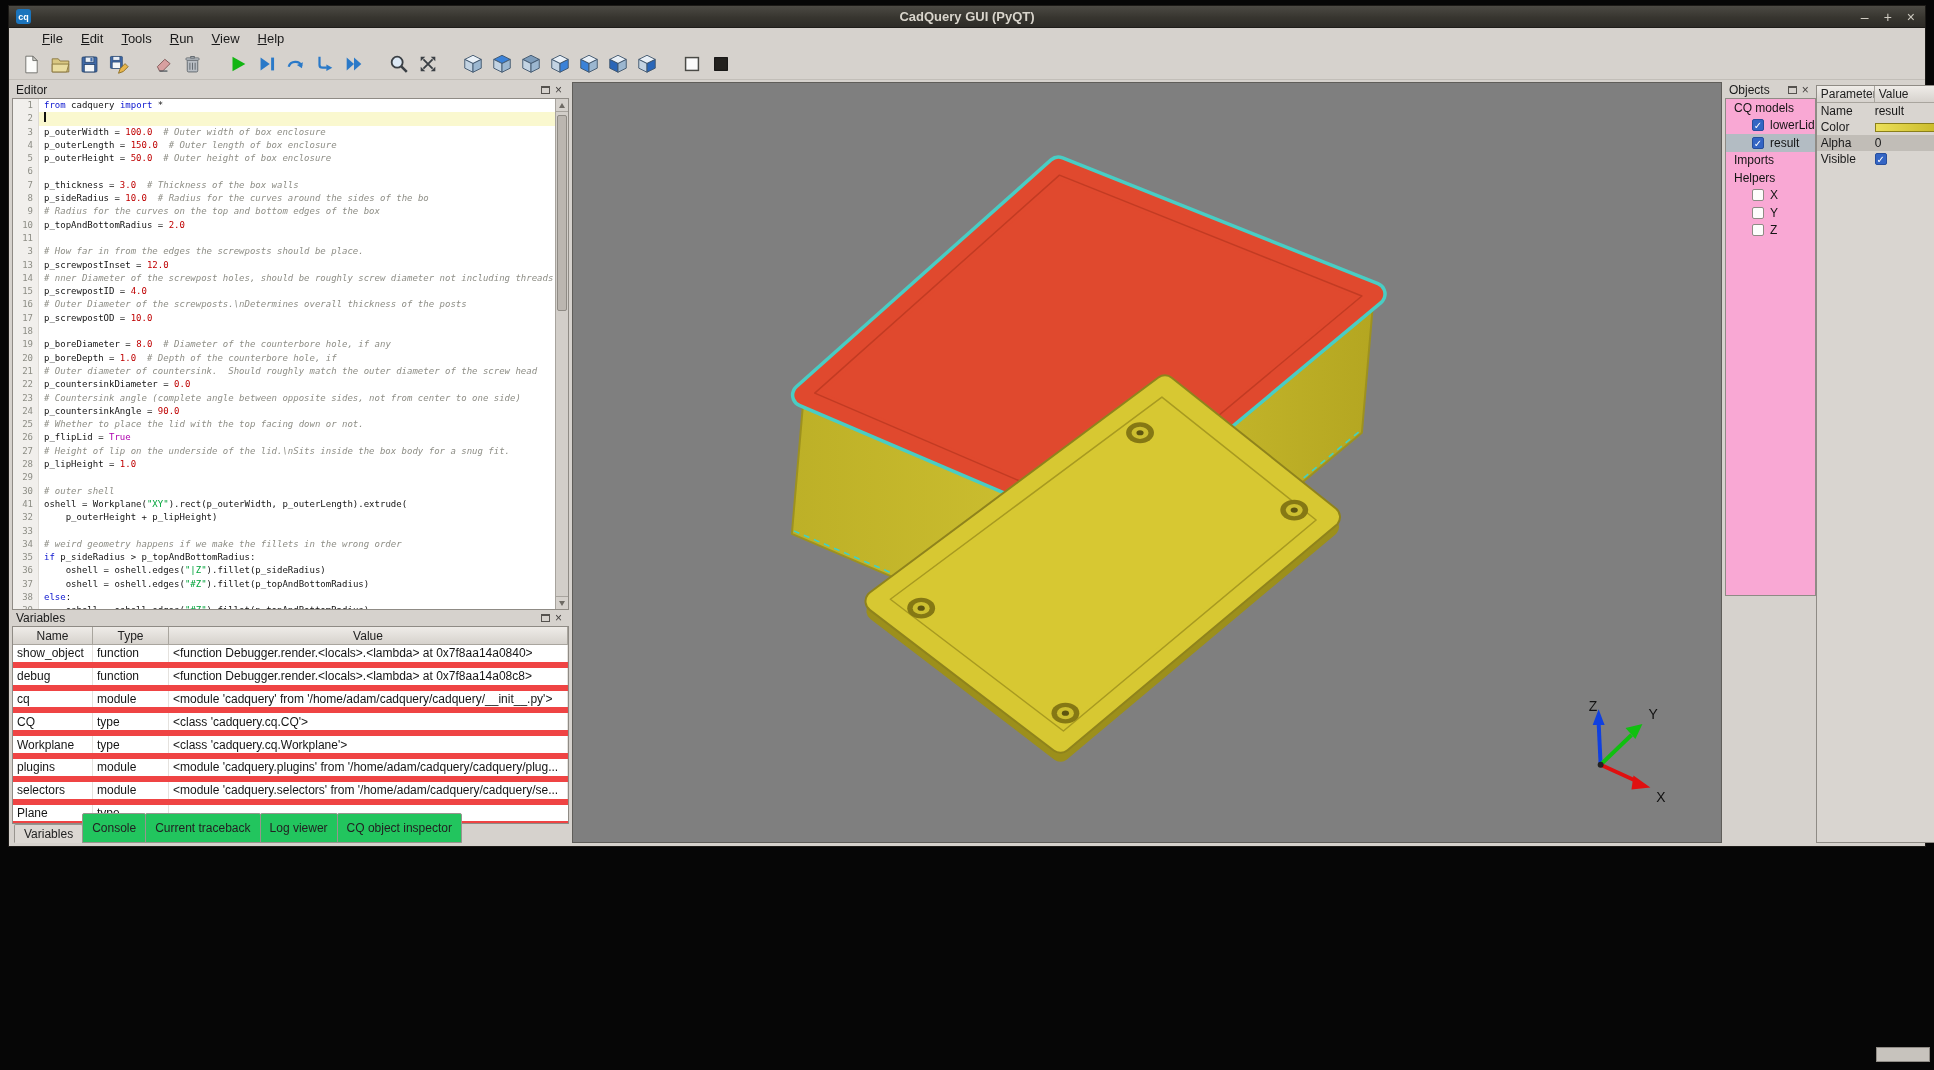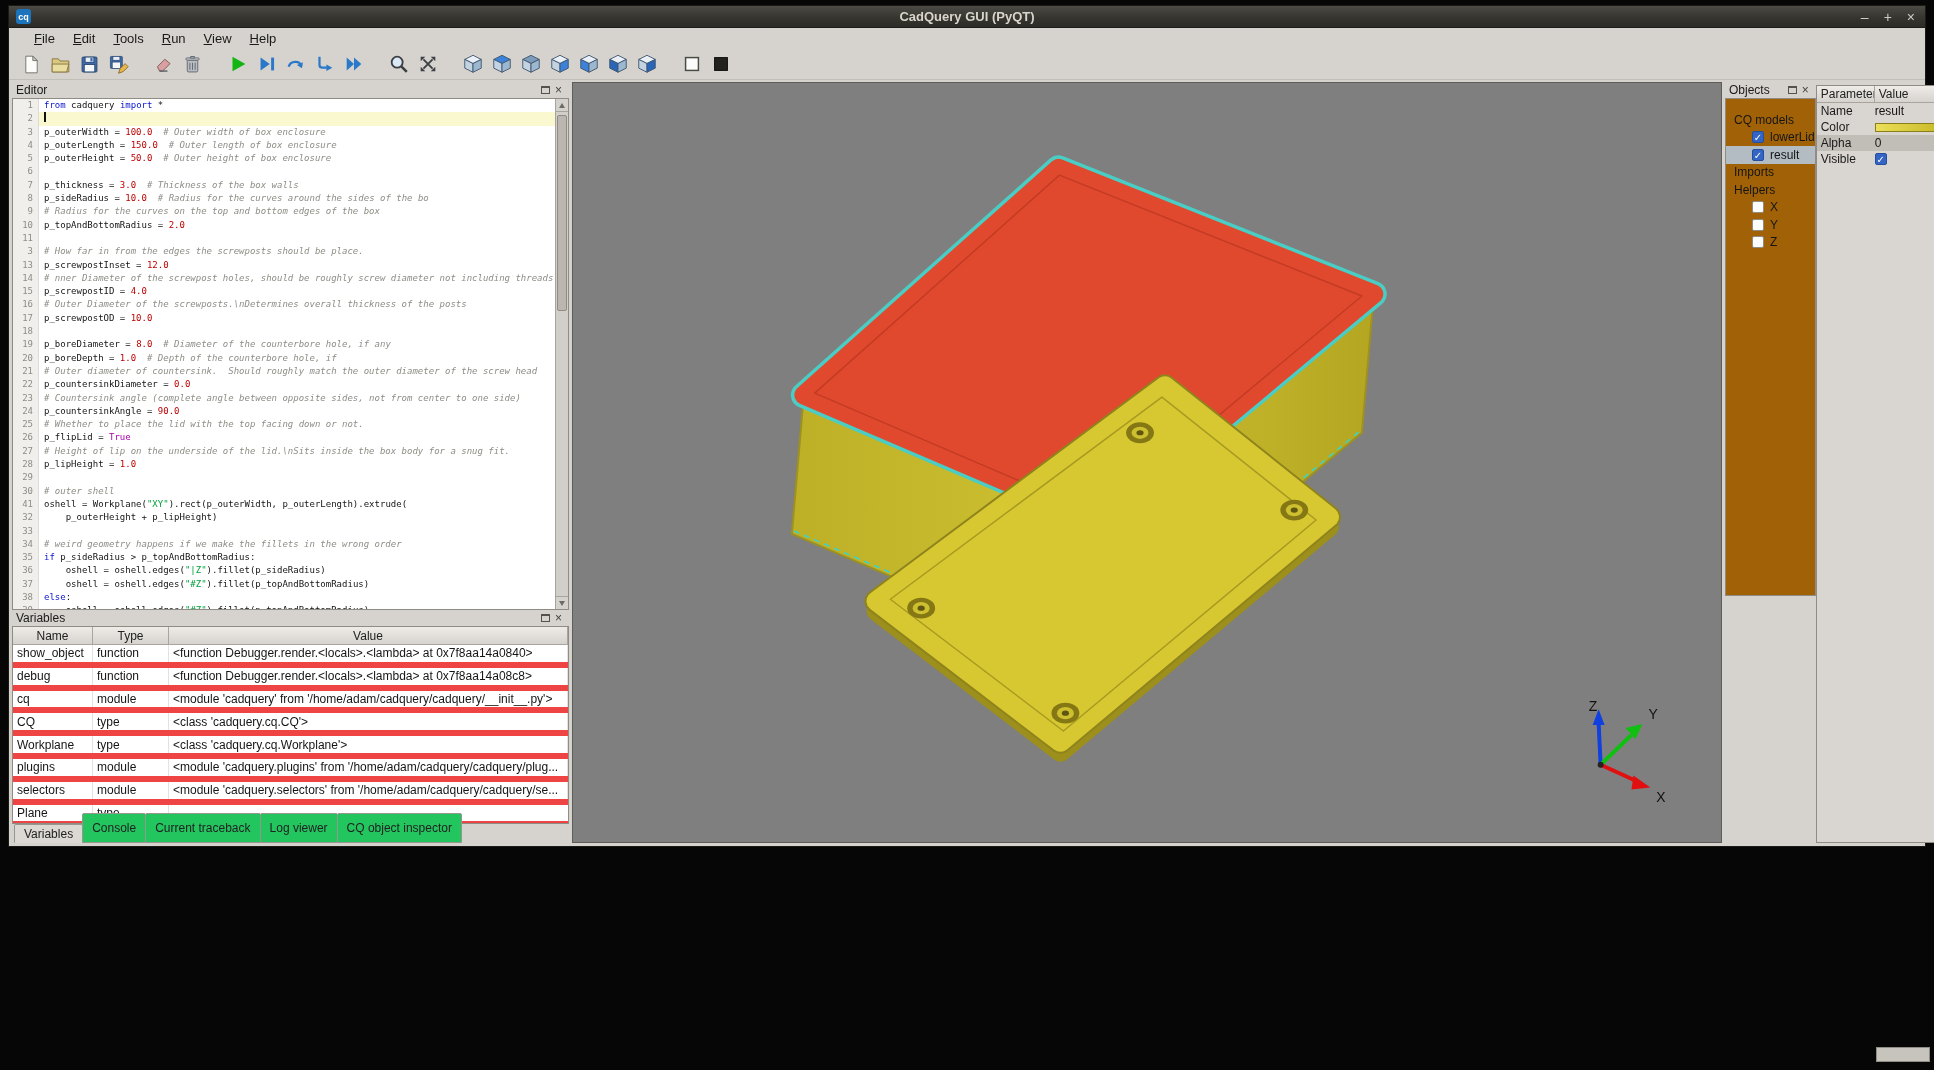--- a/index.html
+++ b/index.html
@@ -4,21 +4,21 @@
 <style>
   *{margin:0;padding:0;box-sizing:border-box}
   html,body{width:1934px;height:1070px;overflow:hidden}
   body{background:#060606;position:relative;font-family:"Liberation Sans",sans-serif;color:#1a1a1a}
   .window{position:absolute;left:8px;top:5px;width:1918px;height:842px;background:#d6d2cd;border:1px solid #1c1a17;display:flex;flex-direction:column}
   .titlebar{height:22px;flex:none;background:linear-gradient(#4c4a44,#37352f 55%,#2d2b27);display:flex;align-items:center;position:relative;border-bottom:1px solid #1f1d1a}
   .tb-icon{width:15px;height:15px;background:#1b74bc;border-radius:3px;color:#fff;font-size:9px;font-weight:bold;display:flex;align-items:center;justify-content:center;margin-left:7px;z-index:2}
   .tb-title{position:absolute;left:0;right:0;text-align:center;color:#d9d5cc;font-size:13px;font-weight:bold}
   .tb-controls{position:absolute;right:10px;top:0;bottom:0;display:flex;align-items:center;gap:15px;z-index:2}
   .wc-btn{color:#cfcbc2;font-size:14px;line-height:14px}
-  .menubar{height:21px;flex:none;display:flex;align-items:center;padding-left:16px;font-size:13px}
+  .menubar{height:21px;flex:none;display:flex;align-items:center;padding-left:24px;font-size:13px}
   .menu-item{padding:2px 9px;display:inline-block}
   .menu-item::first-letter{text-decoration:underline}
   .toolbar{height:31px;flex:none;display:flex;align-items:center;padding-left:8px;border-bottom:1px solid #c2beb8}
   .tool-group{display:flex;margin-right:16px}
   .tool-btn{width:29px;height:27px;display:flex;align-items:center;justify-content:center}
   .main{flex:1;display:flex;padding:2px 3px 3px;min-height:0}
   .leftcol{width:557px;flex:none;display:flex;flex-direction:column;min-height:0}
   .rightcol{width:197px;flex:none;display:flex;flex-direction:row;min-height:0}
   .viewport{flex:1;margin:0 3px;border:1px solid #5f5d59;position:relative;overflow:hidden}
   .viewport svg{position:absolute;inset:0}
@@ -50,21 +50,21 @@
   .vhead{display:flex;height:18px;flex:none}
   .vcell{font-size:12px;display:flex;align-items:center;padding:0 4px;overflow:hidden;white-space:nowrap}
   .vcell.h{background:linear-gradient(#efece8,#d6d2cd);border-right:1px solid #a9a59e;border-bottom:1px solid #a9a59e;justify-content:center;color:#222}
   .vrow{display:flex;height:22.8px;flex:none;border-bottom:6px solid #ef4444}
   .vcell.b{border-right:1px solid #e5e2de;color:#151515}
   .c0{width:80px;flex:none}.c1{width:76px;flex:none}.c2{flex:1}
   .tabbar{height:19px;flex:none;display:flex;align-items:flex-end;padding-left:2px}
   .tab{font-size:12px;padding:0 9px;border:1px solid #98948e;border-radius:2px 2px 0 0;background:#22c55e;margin-right:-1px;height:30px;display:flex;align-items:center;color:#222}
   .tab.active{background:#dcd8d3;height:19px;border-bottom-color:#dcd8d3}
   .objects-panel{height:514px;flex:none}
-  .objects-body{flex:1;background:#a16207;border:1px solid #8f8b85;overflow:hidden;padding-top:12px;min-height:0}
+  .objects-body{flex:1;background:#f9a8d4;border:1px solid #8f8b85;overflow:hidden;padding-top:0;min-height:0}
   .trow{display:flex;align-items:center;height:17.5px;font-size:12px;color:#151515}
   .trow.sel{background:#b3bcc3}
   .cb{width:12px;height:12px;flex:none;border-radius:2px;margin-right:6px;font-size:10px;line-height:11px;text-align:center;color:#fff;background:#fdfdfc;border:1px solid #8f8b85}
   .cb.on{background:#3465c4;border-color:#274e9c}
   .params-panel{flex:1;margin-top:3px}
   .params-body{flex:1;background:#d9d5d0;border:1px solid #8f8b85;display:flex;flex-direction:column;min-height:0}
   .phead{display:flex;height:17px;flex:none}
   .pcell{font-size:12px;display:flex;align-items:center;overflow:hidden;white-space:nowrap}
   .pcell.h{background:linear-gradient(#efece8,#d6d2cd);border-right:1px solid #a9a59e;border-bottom:1px solid #a9a59e;padding-left:4px;color:#222}
   .plab{width:58px;flex:none;padding-left:4px}

